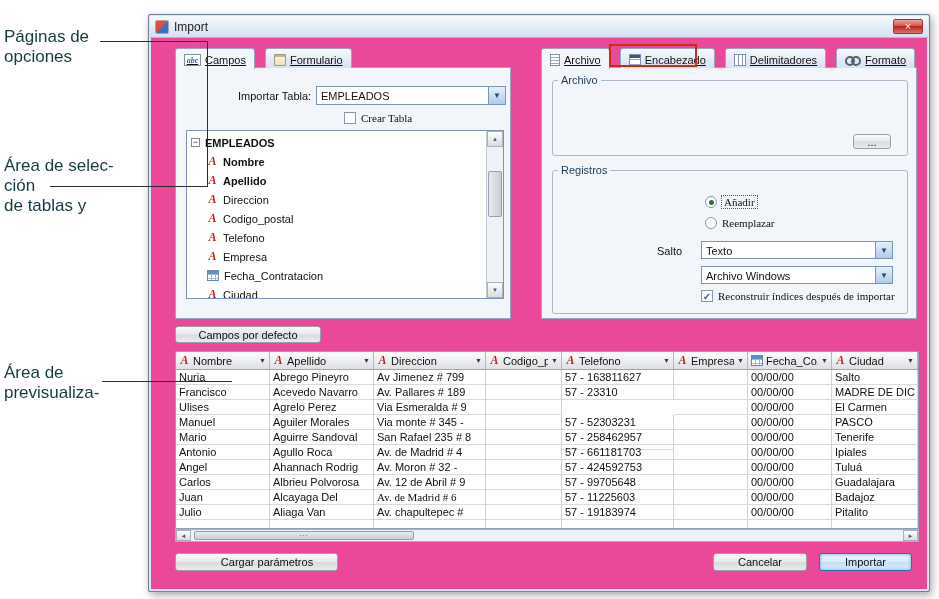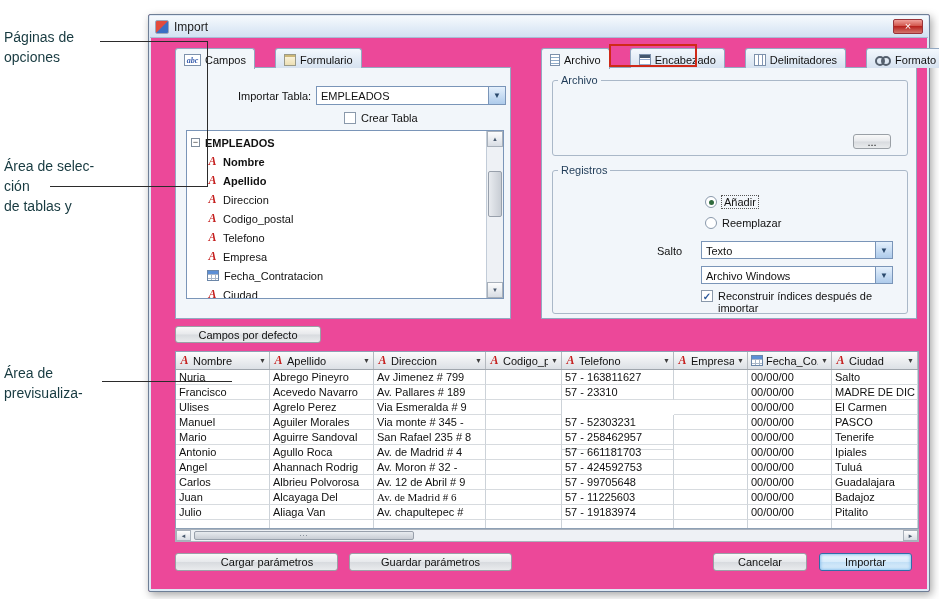--- a/index.html
+++ b/index.html
@@ -1,40 +1,40 @@
 <!DOCTYPE html>
 <html><head>
 <meta charset="utf-8">
 <style>
   * { margin:0; padding:0; box-sizing:border-box; }
   html,body { width:939px; height:599px; }
   body { position:relative; background:#fff; overflow:hidden;
          font-family:"Liberation Sans", sans-serif; font-size:11px; color:#111; }
 
   
-  .ann { position:absolute; font-size:14px; line-height:20px; color:#173a40; }
+  .ann { position:absolute; font-size:17px; line-height:20px; color:#173a40; }
   .ann-line { position:absolute; background:#2b2b2b; z-index:60; }
   .red-box { position:absolute; border:2px solid #cf2a18; z-index:70; background:transparent; }
 
   
   .dialog { position:absolute; left:148px; top:14px; width:782px; height:578px;
             background:#ec4899; border:1px solid #6e7f96; border-radius:2px;
             box-shadow:2px 3px 8px rgba(0,0,0,.35), inset 0 0 0 2px #dde8f5; }
   .titlebar { position:absolute; left:1px; top:1px; right:1px; height:22px;
               background:linear-gradient(#f6fafd,#d2e1f2); border-bottom:1px solid #a9bcd4;
               display:flex; align-items:center; padding:0 5px; }
   .app-icon { width:14px; height:14px; border-radius:2px; margin-right:5px;
               background:linear-gradient(135deg,#e34b3c 0 48%,#3a6fc4 52%); border:1px solid #9aa8bd; }
   .title-text { font-size:12px; color:#1b1b1b; }
   .close-btn { margin-left:auto; width:30px; height:15px; border:1px solid #99343a; border-radius:2px;
                background:linear-gradient(#f0a09a,#d2574d 45%,#b8241f 50%,#d4756c);
                color:#fff; font-size:11px; line-height:13px; text-align:center; cursor:default; }
 
   
-  .tab-strip { position:absolute; height:20px; display:flex; gap:20px; z-index:5; }
+  .tab-strip { position:absolute; height:20px; display:flex; gap:10px; z-index:5;text-decoration:underline; }
   .tab { height:20px; padding:2px 8px 0 8px; border:1px solid #93a8c1; border-bottom:none;
          border-radius:3px 3px 0 0; background:linear-gradient(#f3f8fd,#d6e2f0);
          display:flex; align-items:center; white-space:nowrap; }
   .tab.active { background:#f2f6fa; height:21px; position:relative; z-index:6; }
   .ticon { display:inline-flex; align-items:center; justify-content:center; margin-right:4px; flex:none; }
   .icon-fields-tab { width:17px; height:12px; border:1px solid #7d91ab; background:#fff;
                      color:#3a5fae; font:italic bold 8px "Liberation Serif", serif; }
   .icon-form-tab { width:12px; height:12px; border:1px solid #9a9a88;
                    background:linear-gradient(#fdf7e2,#ecdfb4); box-shadow:inset 0 2px 0 #cdb878; }
   .icon-file-tab { width:10px; height:12px; border:1px solid #7d91ab;
@@ -51,21 +51,21 @@
 
   .panel { position:absolute; background:#f2f6fa; border:1px solid #93a8c1; }
 
   
   .flabel { position:absolute; white-space:nowrap; }
   .combo { position:absolute; height:19px; background:#fff; border:1px solid #7a95b8; }
   .combo-text { position:absolute; left:4px; top:3px; right:20px; overflow:hidden; white-space:nowrap; }
   .combo-btn { position:absolute; right:0; top:0; bottom:0; width:17px; border-left:1px solid #7a95b8;
                background:linear-gradient(#e4f0fc,#aecbeb); color:#2b4a6d; font-size:8px;
                display:flex; align-items:center; justify-content:center; }
-  .check-row, .radio-row { position:absolute; display:flex; align-items:center; gap:5px; white-space:nowrap; }
+  .check-row, .radio-row { position:absolute; display:flex; align-items:center; gap:5px; white-space:nowrap;font-family:Liberation Serif, serif; }
   .cb { width:12px; height:12px; background:#fff; border:1px solid #8a99ab; display:inline-flex;
         align-items:center; justify-content:center; font-size:10px; color:#2b579a; font-weight:bold; flex:none; }
   .rb { width:12px; height:12px; border:1px solid #8a99ab; border-radius:50%; background:#fff;
         display:inline-flex; align-items:center; justify-content:center; flex:none; }
   .rb .dot { width:5px; height:5px; border-radius:50%; background:#2f6a3c; }
   .focus-dotted { outline:1px dotted #555; padding:0 2px; }
 
   fieldset.group { position:absolute; border:1px solid #aab8c8; border-radius:3px; background:transparent; }
   fieldset.group legend { font-size:11px; color:#1f3b57; padding:0 3px; margin-left:5px; }
 
@@ -452,23 +452,20 @@
   </div>
   <div class="hscroll" style="left:26px; top:514px; width:744px;">
     <div class="hbtn left">◄</div>
     <div class="hthumb"></div>
     <div class="hbtn right">►</div>
   </div>
 
   <div class="btn" style="left:26px; top:538px; width:163px; height:18px;padding-left:21px;">
     <span>Cargar parámetros</span>
   </div>
-  <div class="btn" style="left:200px; top:538px; width:163px; height:18px;">
-    <span>Guardar parámetros</span>
-  </div>
   <div class="btn" style="left:564px; top:538px; width:94px; height:18px;">
     <span>Cancelar</span>
   </div>
   <div class="btn default" style="left:670px; top:538px; width:93px; height:18px;">
     <span>Importar</span>
   </div>
 
 </div>
 
 </body></html>

